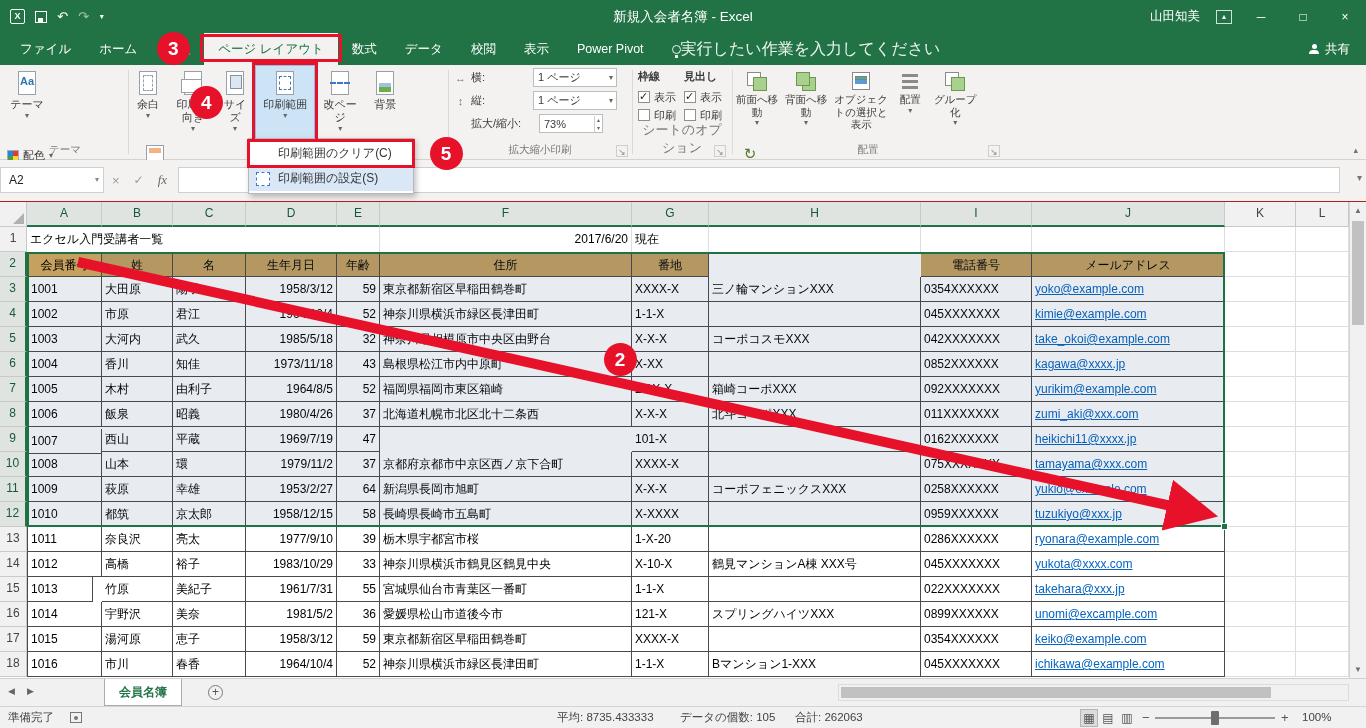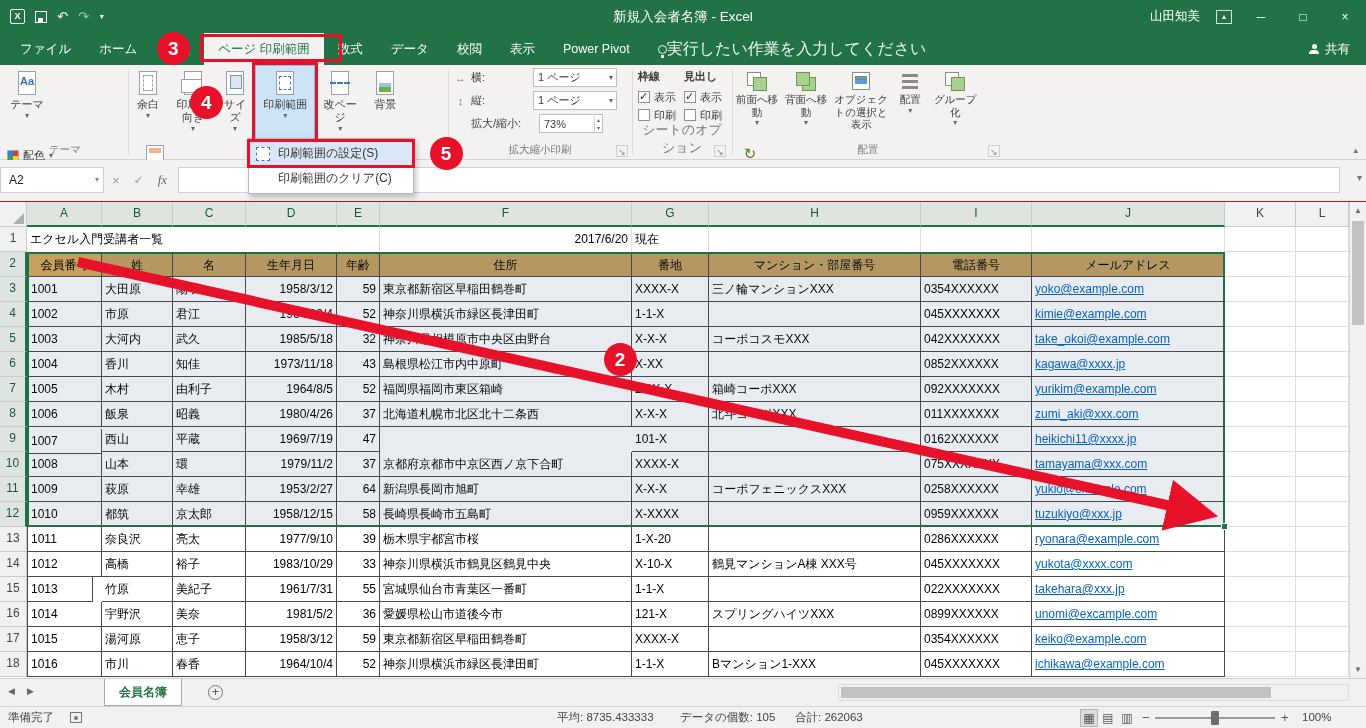--- a/index.html
+++ b/index.html
@@ -189,21 +189,21 @@
       <div class="tb-btn g-min"></div>
       <div class="tb-btn g-box"></div>
       <div class="tb-btn g-x"></div>
     </div>
   </div>
 
   <div class="tabrow">
     <div class="rtab">ファイル</div>
     <div class="rtab">ホーム</div>
     <div class="rtab">挿入</div>
-    <div class="rtab active">ページ 印刷範囲</div>
+    <div class="rtab active">ページ レイアウト</div>
     <div class="rtab">数式</div>
     <div class="rtab">データ</div>
     <div class="rtab">校閲</div>
     <div class="rtab">表示</div>
     <div class="rtab">Power Pivot</div>
     <div class="tellme">
       <span class="bulb"></span>
       <span>実行したい作業を入力してください</span>
     </div>
     <div class="share">
@@ -431,21 +431,20 @@
       <div class="cell nb" style="left: 1032px; top: 25px; width: 193px;"></div>
       <div class="cell" style="left: 1225px; top: 25px; width: 71px;"></div>
       <div class="cell" style="left: 1296px; top: 25px; width: 53px;"></div>
       <div class="cell tb hdr top left" style="left: 27px; top: 50px; width: 75px;">会員番号</div>
       <div class="cell tb hdr top" style="left: 102px; top: 50px; width: 71px;">姓</div>
       <div class="cell tb hdr top" style="left: 173px; top: 50px; width: 73px;">名</div>
       <div class="cell tb hdr top" style="left: 246px; top: 50px; width: 91px;">生年月日</div>
       <div class="cell tb hdr top" style="left: 337px; top: 50px; width: 43px;">年齢</div>
       <div class="cell tb hdr top" style="left: 380px; top: 50px; width: 252px;">住所</div>
       <div class="cell tb hdr top" style="left: 632px; top: 50px; width: 77px;">番地</div>
-      <div class="cell tb hdr top" style="left: 709px; top: 50px; width: 212px;">マンション・部屋番号</div>
       <div class="cell tb hdr top" style="left: 921px; top: 50px; width: 111px;">電話番号</div>
       <div class="cell tb hdr top" style="left: 1032px; top: 50px; width: 193px;">メールアドレス</div>
       <div class="cell" style="left: 1225px; top: 50px; width: 71px;"></div>
       <div class="cell" style="left: 1296px; top: 50px; width: 53px;"></div>
       <div class="cell tb left" style="left: 27px; top: 75px; width: 75px;">1001</div>
       <div class="cell tb" style="left: 102px; top: 75px; width: 71px;">大田原</div>
       <div class="cell tb" style="left: 173px; top: 75px; width: 73px;">陽子</div>
       <div class="cell tb r" style="left: 246px; top: 75px; width: 91px;">1958/3/12</div>
       <div class="cell tb r" style="left: 337px; top: 75px; width: 43px;">59</div>
       <div class="cell tb" style="left: 380px; top: 75px; width: 252px;">東京都新宿区早稲田鶴巻町</div>
@@ -669,27 +668,27 @@
     <span class="viewbtn g-v3" style="left:1118px;"></span>
     <span class="zbtn g-minus" style="left:1142px;"></span>
     <div class="zoomtrack">
       <div class="zoomthumb"></div>
     </div>
     <span class="zbtn g-plus" style="left:1281px;"></span>
     <span class="sb" style="left:1302px;">100%</span>
   </div>
 
   <div class="menu">
+    <div class="mitem">
+      <span class="mic"></span>
+      <span>印刷範囲のクリア(C)</span>
+    </div>
     <div class="mitem hl">
       <span class="mic parea"></span>
       <span>印刷範囲の設定(S)</span>
-    </div>
-    <div class="mitem">
-      <span class="mic"></span>
-      <span>印刷範囲のクリア(C)</span>
     </div>
   </div>
 
   <svg id="arrowsvg" width="1366" height="728">
     <defs>
       <marker id="ah" viewBox="0 0 10 10" refX="2.5" refY="5" markerWidth="5.2" markerHeight="5.2" orient="auto">
         <path d="M0,0 L10,5 L0,10 z" fill="#e8112a"></path>
       </marker>
     </defs>
     <line x1="78" y1="262" x2="1180" y2="508" stroke="#e8112a" stroke-width="10" marker-end="url(#ah)"></line>

